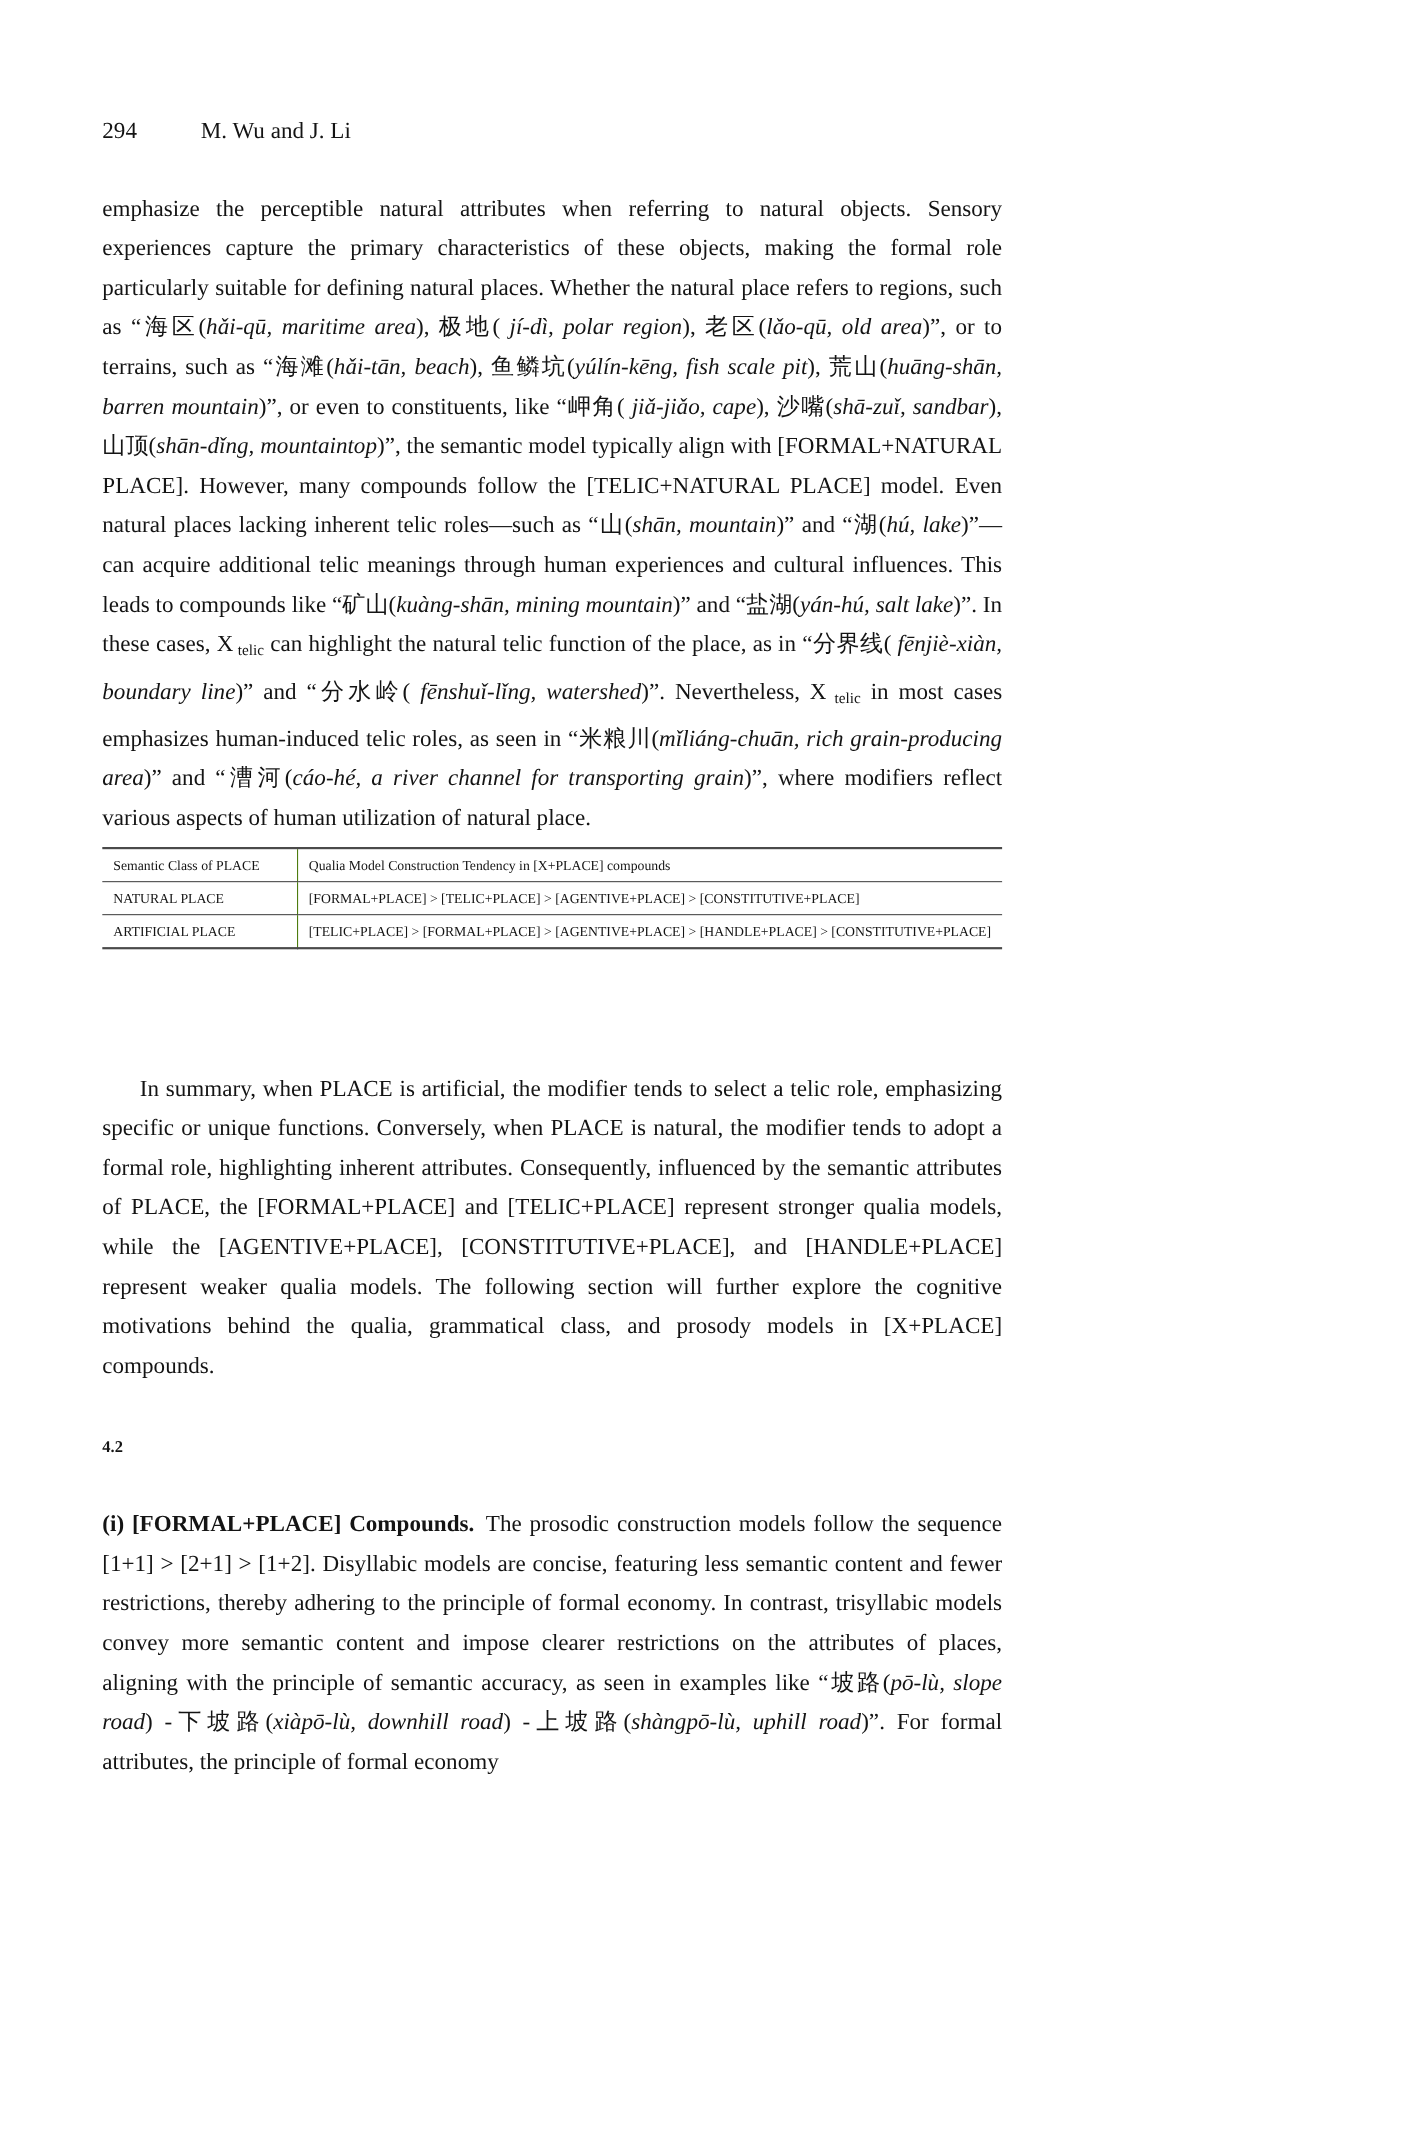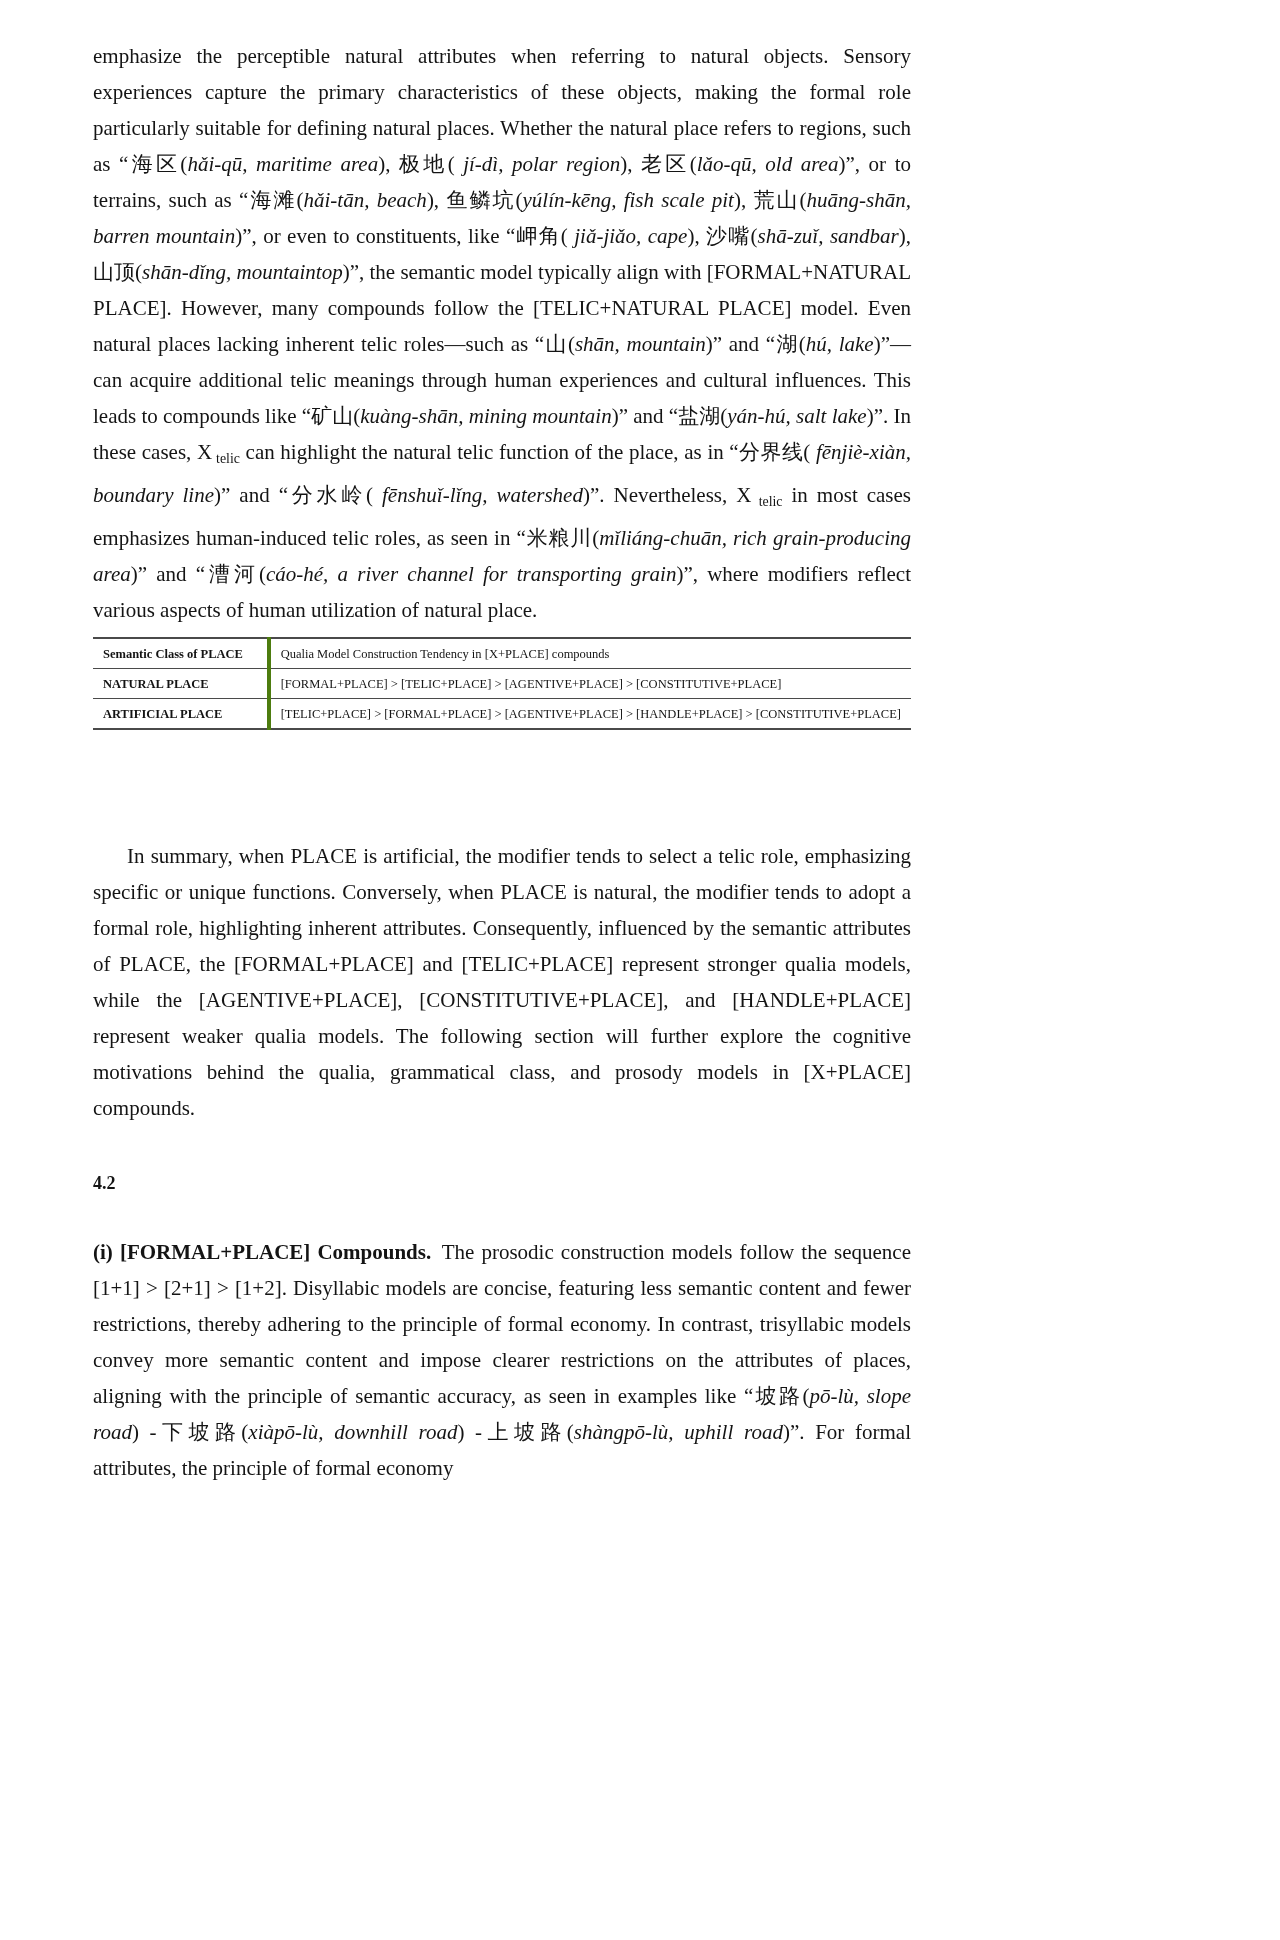--- a/index.html
+++ b/index.html
@@ -52,46 +52,50 @@
   }
   table.tbl th, table.tbl td {
     font-weight: normal;
     text-align: left;
     vertical-align: middle;
     padding: 7px 10px 6px 10px;
     white-space: nowrap;
   }
   table.tbl th { border-bottom: 1px solid #4a4a4a; }
   table.tbl tbody tr:first-child td { border-bottom: 1px solid #4a4a4a; }
-  table.tbl .col-class { width: 160px; border-right: 4px solid #4d7c0f; font-weight: bold; }
+  table.tbl .col-class { width: 160px; border-right: 1px solid #4d7c0f; }
 
   .par-2 { margin-top: 108px; text-indent: 34px; }
 
   .subsection {
     margin: 40px 0 0 0;
-    font-size: 18px;
+    font-size: 15px;
     line-height: 34px;
     font-weight: bold;
     display: flex;
     gap: 48px;
   }
   .subsection .secno { flex: none; width: 52px; }
   .subsection .sectitle { max-width: 705px; }
 
   .par-3 { margin-top: 34px; }
 
   .seg-i { font-style: italic; }
   .seg-b { font-weight: bold; }
   .seg-sub { font-size: 0.66em; vertical-align: -0.28em; }
 </style>
 </head>
 <body>
 
 <div class="page">
 
+  <header class="running-head">
+    <span class="pageno">294</span>
+    <span class="authors">M. Wu and J. Li</span>
+  </header>
 
   <p class="body-par par-1"><span>emphasize the perceptible natural attributes when referring to natural objects. Sensory experiences capture the primary characteristics of these objects, making the formal role particularly suitable for defining natural places. Whether the natural place refers to regions, such as “海区(</span><span class="seg-i">hǎi-qū, maritime area</span><span>), 极地( </span><span class="seg-i">jí-dì, polar region</span><span>), 老区(</span><span class="seg-i">lǎo-qū, old area</span><span>)”, or to terrains, such as “海滩(</span><span class="seg-i">hǎi-tān, beach</span><span>), 鱼鳞坑(</span><span class="seg-i">yúlín-kēng, fish scale pit</span><span>), 荒山(</span><span class="seg-i">huāng-shān, barren mountain</span><span>)”, or even to constituents, like “岬角( </span><span class="seg-i">jiǎ-jiǎo, cape</span><span>), 沙嘴(</span><span class="seg-i">shā-zuǐ, sandbar</span><span>), 山顶(</span><span class="seg-i">shān-dǐng, mountaintop</span><span>)”, the semantic model typically align with [FORMAL+NATURAL PLACE]. However, many compounds follow the [TELIC+NATURAL PLACE] model. Even natural places lacking inherent telic roles—such as “山(</span><span class="seg-i">shān, mountain</span><span>)” and “湖(</span><span class="seg-i">hú, lake</span><span>)”—can acquire additional telic meanings through human experiences and cultural influences. This leads to compounds like “矿山(</span><span class="seg-i">kuàng-shān, mining mountain</span><span>)” and “盐湖(</span><span class="seg-i">yán-hú, salt lake</span><span>)”. In these cases, X</span><span class="seg-sub"> telic</span><span> can highlight the natural telic function of the place, as in “分界线( </span><span class="seg-i">fēnjiè-xiàn, boundary line</span><span>)” and “分水岭( </span><span class="seg-i">fēnshuǐ-lǐng, watershed</span><span>)”. Nevertheless, X</span><span class="seg-sub"> telic</span><span> in most cases emphasizes human-induced telic roles, as seen in “米粮川(</span><span class="seg-i">mǐliáng-chuān, rich grain-producing area</span><span>)” and “漕河(</span><span class="seg-i">cáo-hé, a river channel for transporting grain</span><span>)”, where modifiers reflect various aspects of human utilization of natural place.</span></p>
 
 
   <table class="tbl">
     <thead>
       <tr>
         <th class="col-class">Semantic Class of PLACE</th>
         <th>Qualia Model Construction Tendency in [X+PLACE] compounds</th>
       </tr>

